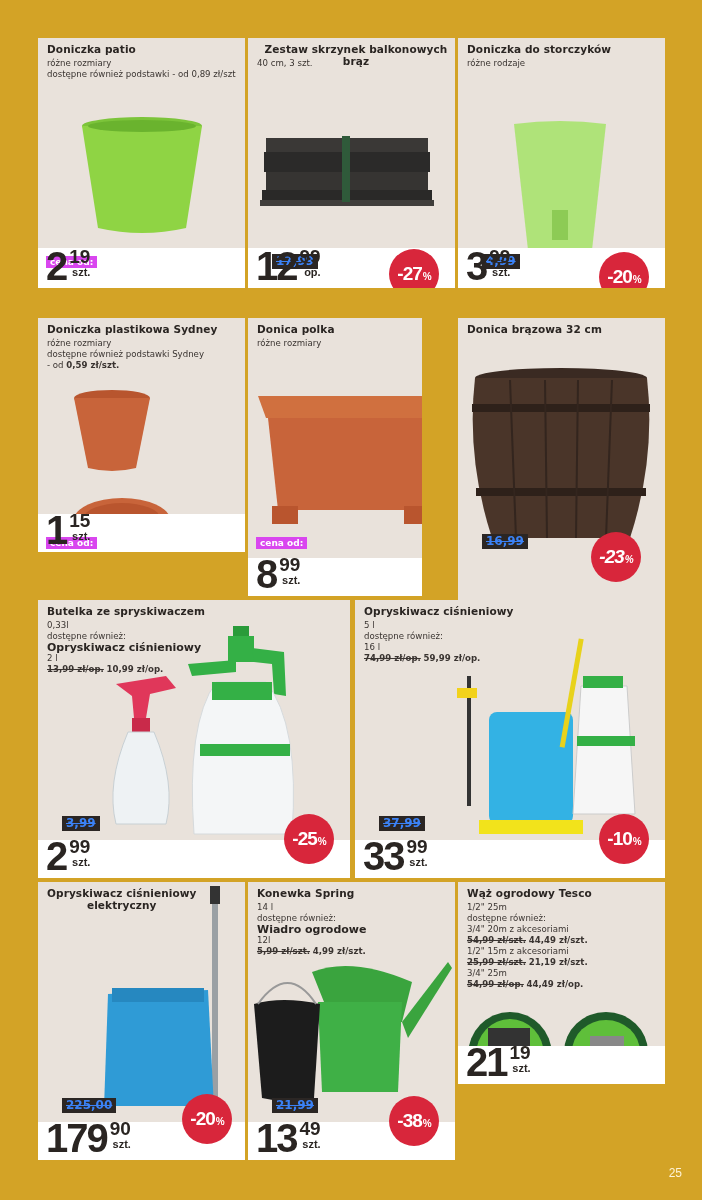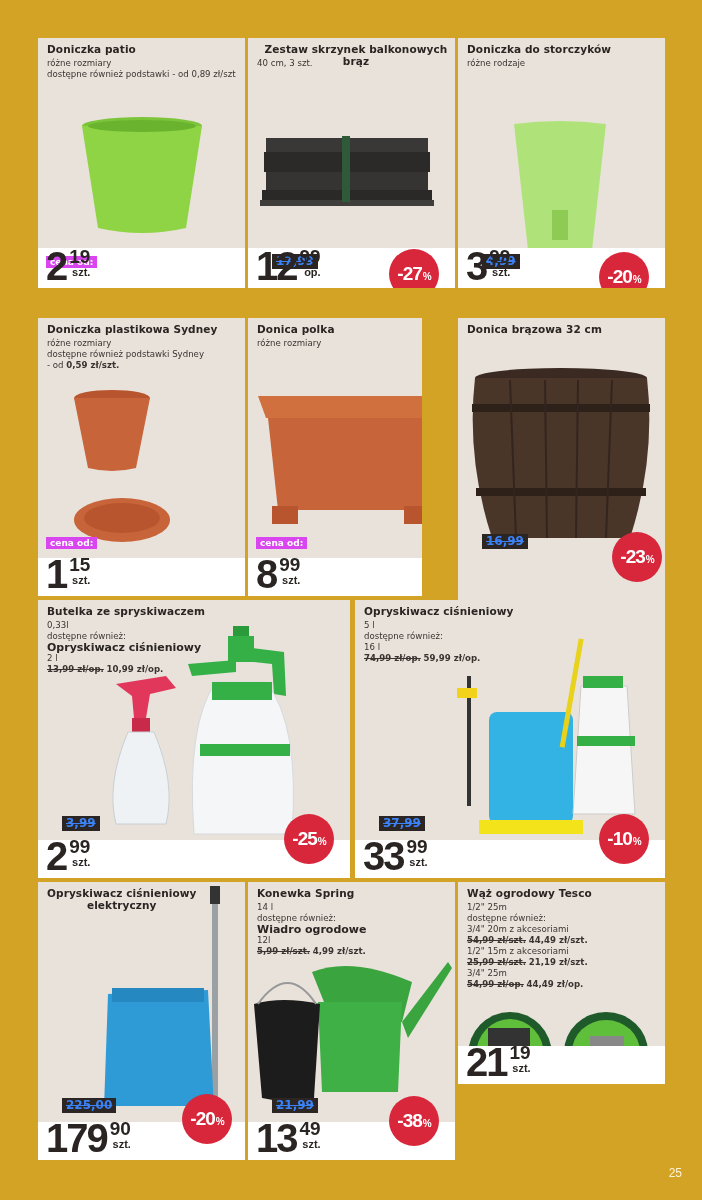--- a/index.html
+++ b/index.html
@@ -99,21 +99,21 @@
         <span class="dec">99</span>
         <span class="unit">szt.</span>
       </span>
     </div>
   <div class="badge" style="left:141px;top:214px;">
       <span>-20</span>
       <small>%</small>
     </div>
 </div>
 
-<div class="cell" style="left:38px;top:318px;width:207px;height:278px;">
+<div class="cell" style="left:38px;top:318px;width:207px;height:234px;">
   <div class="title">Doniczka plastikowa Sydney</div>
   <div class="desc" style="top:20px;">
     <div>różne rozmiary</div>
     <div>dostępne również podstawki Sydney</div>
     <div><span>- od </span><b>0,59 zł/szt.</b></div>
   </div>
   <div class="img" style="left:24px;top:70px;width:110px;height:160px;">
     <svg width="110" height="160" viewBox="0 0 110 160">
         <ellipse cx="50" cy="10" rx="38" ry="8" fill="#b8552e"></ellipse>
         <path d="M12 10 L26 80 Q50 86 74 80 L88 10 Z" fill="#c8643a"></path>
@@ -174,21 +174,21 @@
   </div>
   <div class="pricebar" style="height:38px;"></div>
   <div class="tag-old" style="top:216px;">16,99</div>
   <div class="price">
       <span class="int">12</span>
       <span class="right">
         <span class="dec">99</span>
         <span class="unit">szt.</span>
       </span>
     </div>
-  <div class="badge" style="left:154px;top:214px;">
+  <div class="badge" style="left:133px;top:214px;font-style:italic;">
       <span>-23</span>
       <small>%</small>
     </div>
 </div>
 
 <div class="cell" style="left:38px;top:600px;width:312px;height:278px;">
   <div class="title">Butelka ze spryskiwaczem</div>
   <div class="desc" style="top:20px;">
     <div>0,33l</div>
     <div>dostępne również:</div>

